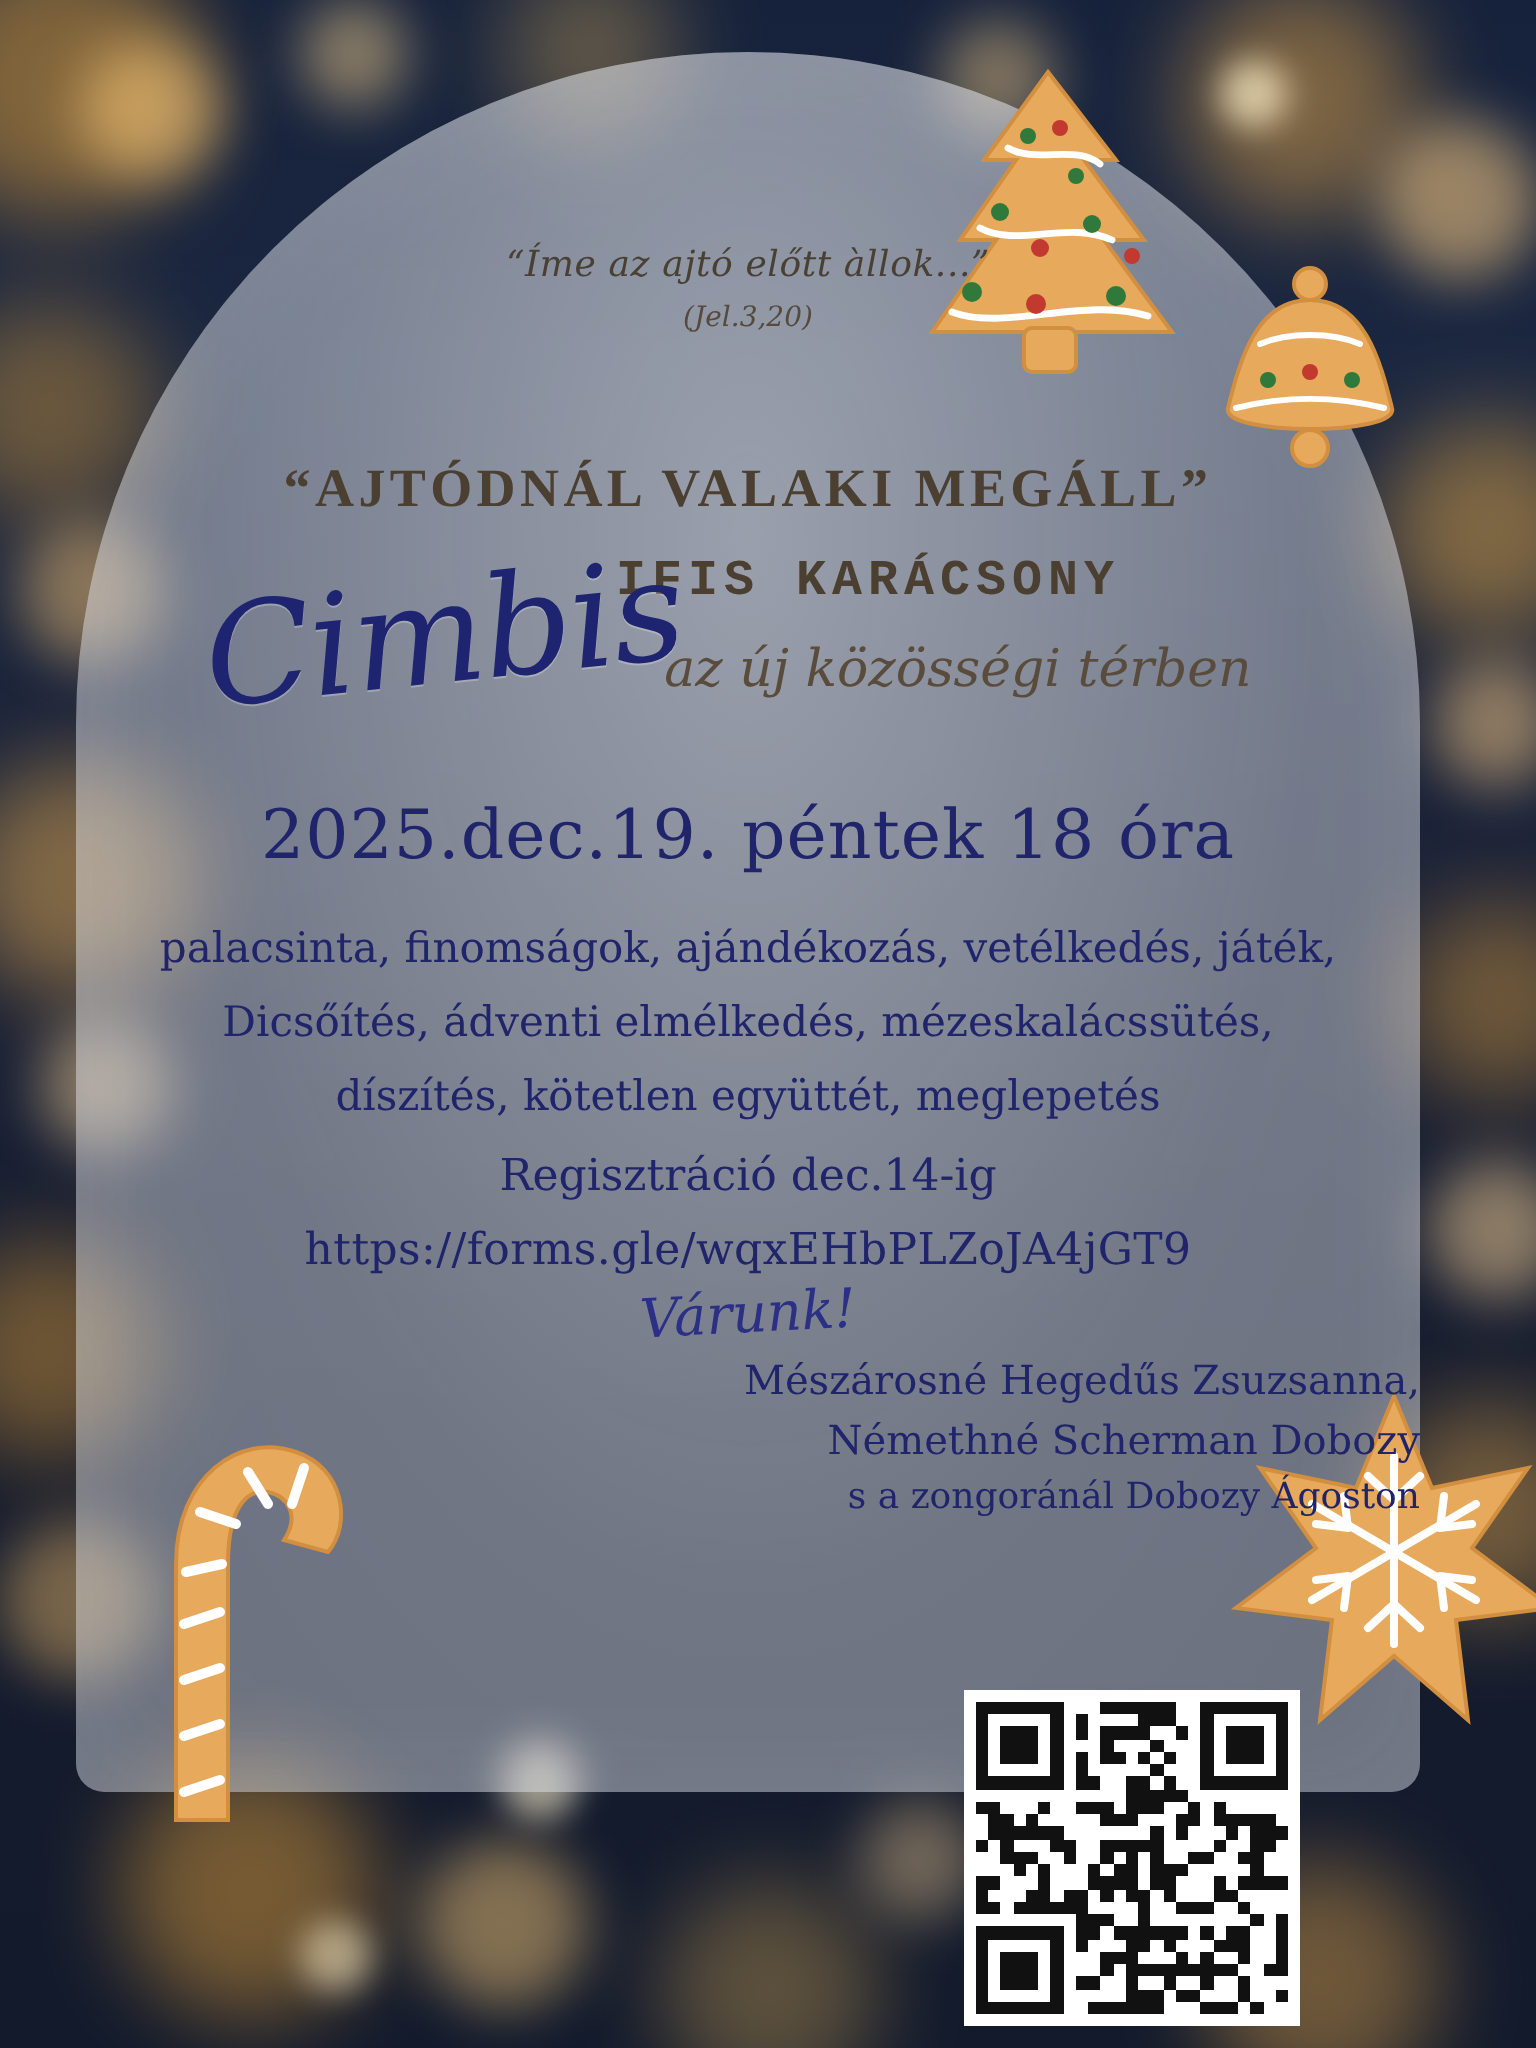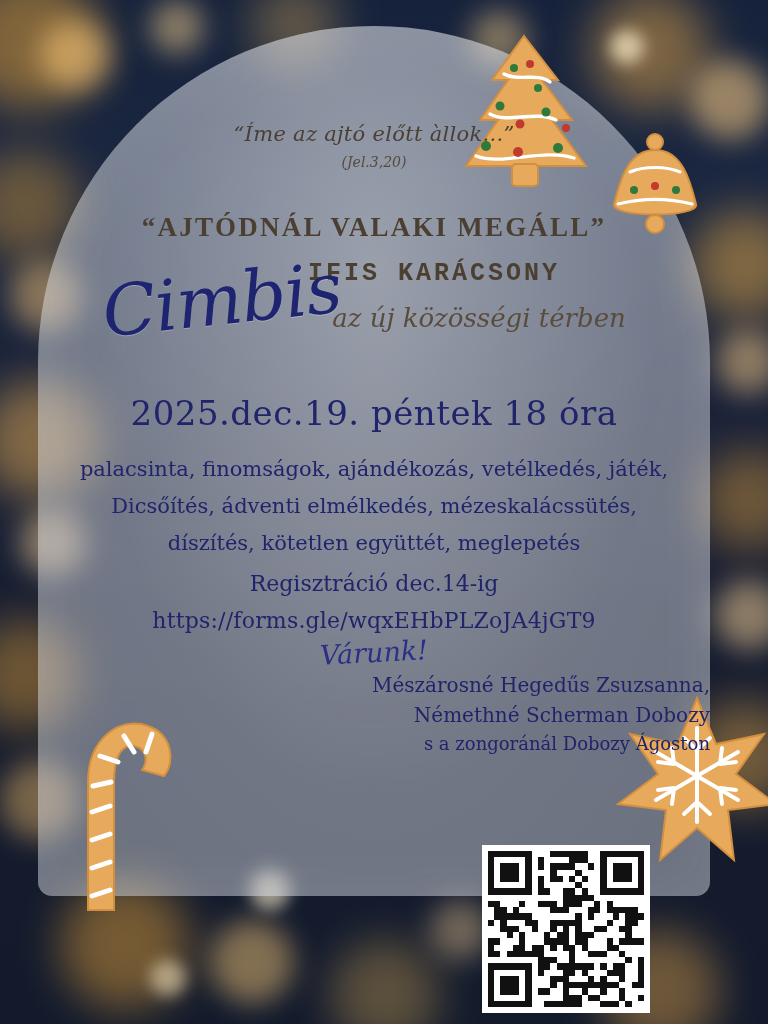--- a/index.html
+++ b/index.html
@@ -65,35 +65,35 @@
     top: 26px;
     width: 672px;
     height: 870px;
     text-align: center;
     color: #2f2a24;
   }
 
   .verse {
     margin-top: 96px;
     font-family: "DejaVu Serif", serif;
-    font-size: 21px;
+    font-size: 18px;
     font-style: italic;
     color: #4a3f33;
     letter-spacing: 0.3px;
   }
   .verse-ref {
     margin-top: 8px;
     font-family: "DejaVu Serif", serif;
     font-size: 14px;
     font-style: italic;
     color: #554a3d;
   }
 
   .headline {
-    margin-top: 42px;
+    margin-top: 62px;
     font-family: "Liberation Serif", serif;
     font-size: 27px;
     font-weight: bold;
     letter-spacing: 2.2px;
     color: #4b3f31;
   }
 
   .mid-row {
     position: relative;
     height: 120px;
@@ -127,21 +127,21 @@
     font-family: "DejaVu Serif", serif;
     font-style: italic;
     font-size: 70px;
     color: #1e2470;
     transform: rotate(-6deg);
     letter-spacing: -1px;
     text-shadow: 0 1px 0 rgba(255,255,255,0.25);
   }
 
   .date {
-    margin-top: 16px;
+    margin-top: 4px;
     font-family: "DejaVu Serif", serif;
     font-size: 34px;
     color: #20246b;
     letter-spacing: 0.5px;
   }
 
   .desc {
     margin-top: 18px;
     font-family: "DejaVu Serif", serif;
     font-size: 21px;

